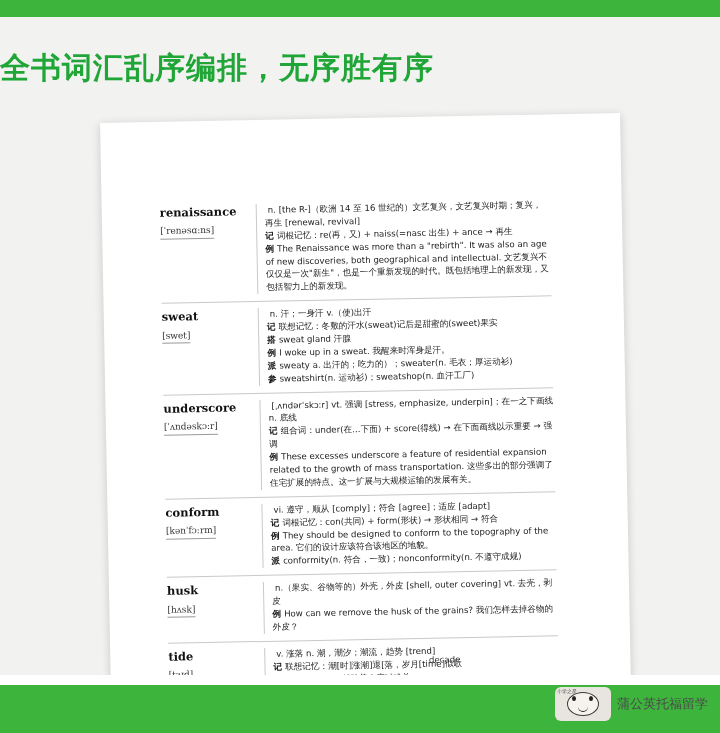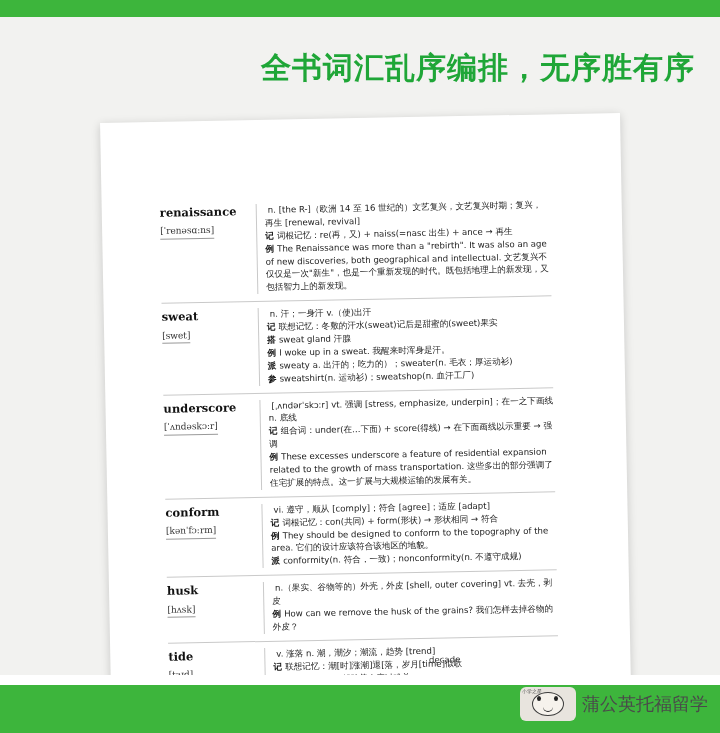--- a/index.html
+++ b/index.html
@@ -39,21 +39,21 @@
     bottom: 48px; left: 0;
     width: 720px;
     height: 10px;
     background: #ffffff;
   }
   .headline {
     position: absolute;
     top: 48px;
     left: 0;
     width: 695px;
-    text-align: right;
+    text-align: left;
     font-family: "DejaVu Sans", sans-serif;
     font-size: 30px;
     font-weight: bold;
     color: #1fa637;
     letter-spacing: 1px;
   }
   
   .sheet {
     position: absolute;
     left: 100px;
@@ -183,21 +183,21 @@
     border-radius: 0 0 10px 10px;
   }
   .wm-badge .tinytext {
     position: absolute;
     left: 2px;
     top: 1px;
     font-size: 5px;
     color: #555;
   }
   .wm-text {
-    font-size: 18px;
+    font-size: 13px;
     color: #4a4a4a;
     font-family: "DejaVu Sans", sans-serif;
     white-space: nowrap;
   }
 </style>
 </head>
 <body>
 
 <div class="page">
 

